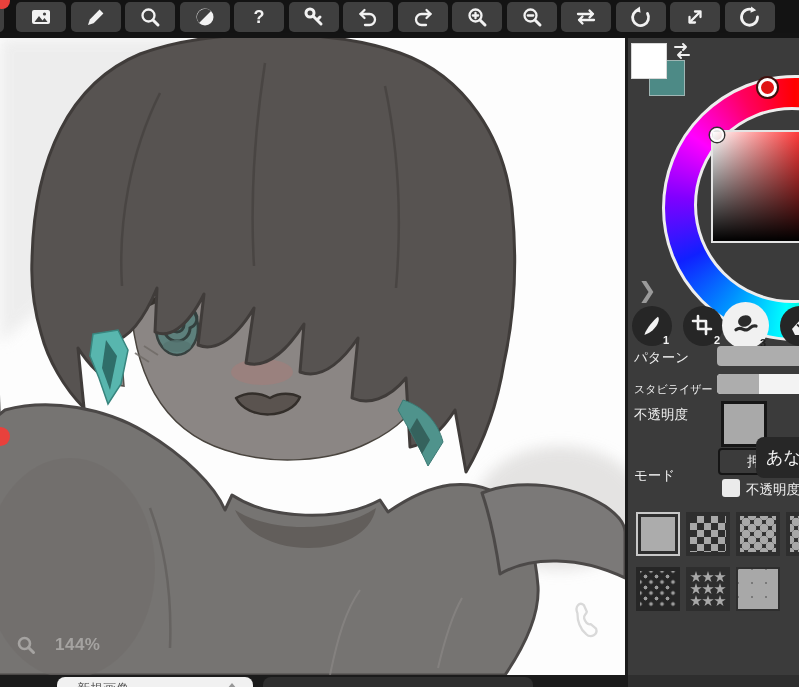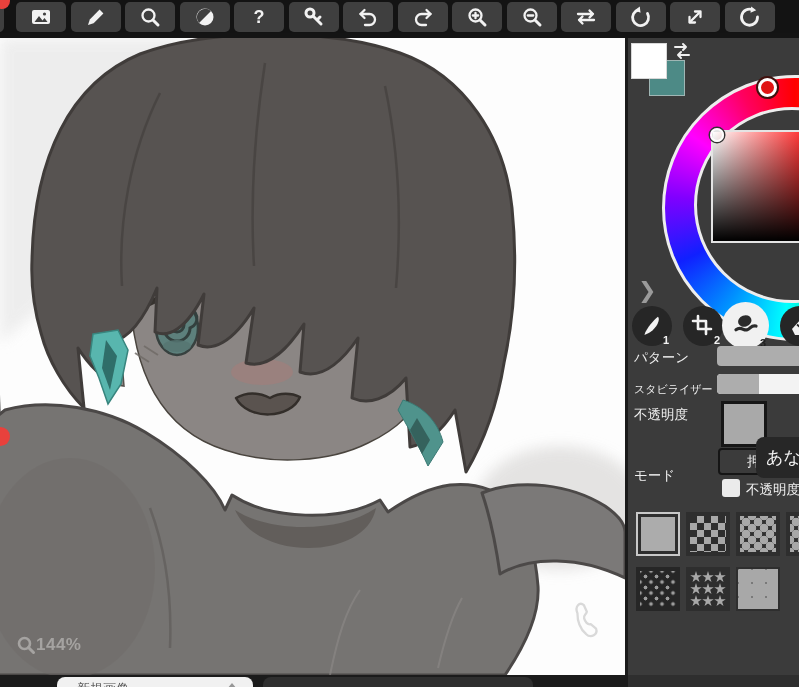--- a/index.html
+++ b/index.html
@@ -8,21 +8,21 @@
   
   #toolbar{position:absolute;left:0;top:0;width:799px;height:33px;background:#131313;}
   .tbtn{position:absolute;top:2px;width:50px;height:30px;background:#3f3f3f;border:none;border-radius:5px;padding:0;display:flex;align-items:center;justify-content:center;cursor:pointer;}
   .ti{stroke:#f2f2f2;fill:none;stroke-width:2.3;stroke-linecap:round;stroke-linejoin:round;}
   .tf{fill:#f2f2f2;stroke:none;}
   .tb-bg{fill:#3f3f3f;stroke:none;}
   #notif-dot{position:absolute;left:-6px;top:-7px;width:16px;height:16px;border-radius:50%;background:#e8413c;z-index:5;}
   
   #viewport{position:absolute;left:0;top:38px;width:625px;height:637px;background:#3a3a3a;overflow:hidden;}
   #vp-red-dot{position:absolute;left:-9px;top:389px;width:19px;height:19px;border-radius:50%;background:#e8413c;z-index:3;}
-  #zoom-indicator{position:absolute;left:16px;top:597px;display:flex;align-items:center;gap:0;color:#a5a3a1;font-size:17px;font-weight:bold;z-index:3;letter-spacing:.5px;}
+  #zoom-indicator{position:absolute;left:16px;top:597px;display:flex;align-items:center;gap:19px;color:#a5a3a1;font-size:17px;font-weight:bold;z-index:3;letter-spacing:.5px;}
   
   #divider{position:absolute;left:625px;top:38px;width:3px;height:637px;background:#1b1b1b;}
   
   #panel{position:absolute;left:628px;top:38px;width:171px;height:637px;background:#3b3b3b;overflow:hidden;}
   .swatch{position:absolute;width:36px;height:36px;box-sizing:border-box;}
   #swatch-fg{left:3px;top:5px;background:#ffffff;border:1px solid #d8d8d8;z-index:2;}
   #swatch-bg{left:21px;top:22px;background:#4d8a86;border:1px solid #9fb6b4;z-index:1;}
   #wheel{position:absolute;left:34px;top:37px;width:266px;height:266px;border-radius:50%;
     background:conic-gradient(#ff0000,#ff8000 40deg,#ffff00 80deg,#00d000 130deg,#00e8b0 165deg,#00ffff 185deg,#0090ff 215deg,#1020ff 245deg,#8000ff 275deg,#ff00ff 305deg,#ff0060 335deg,#ff0000 360deg);
     border:3px solid #ededed;box-sizing:border-box;}

